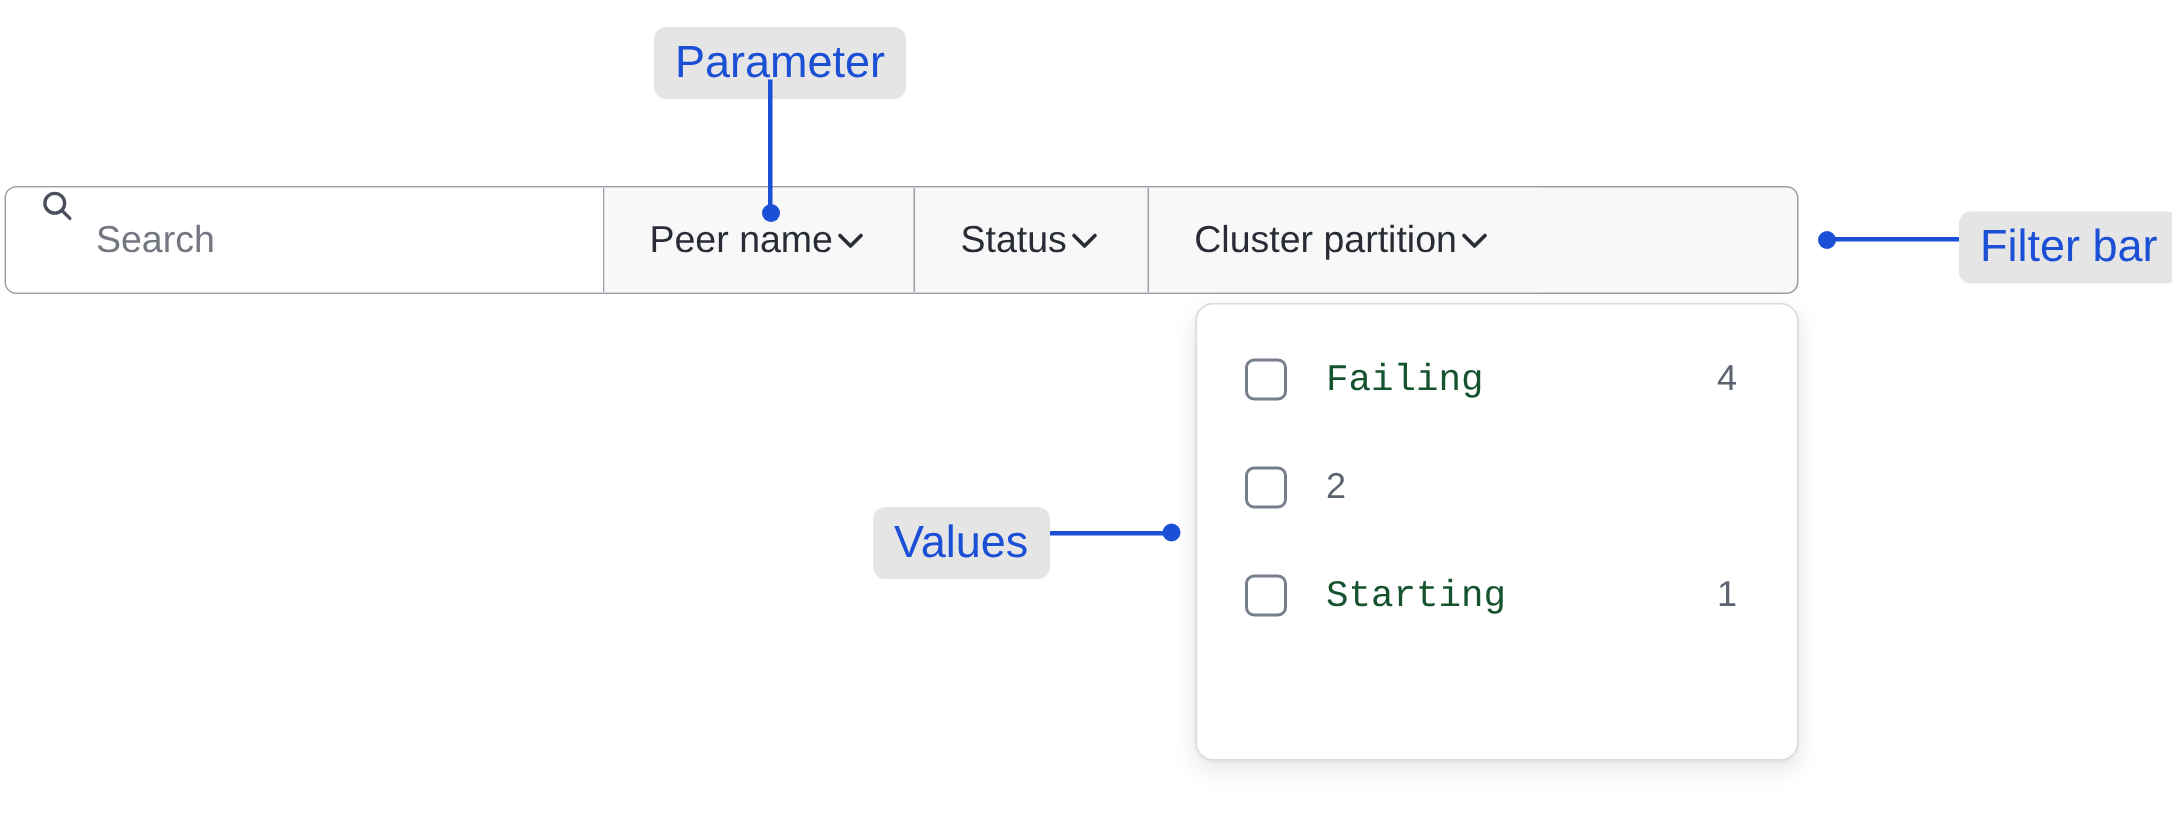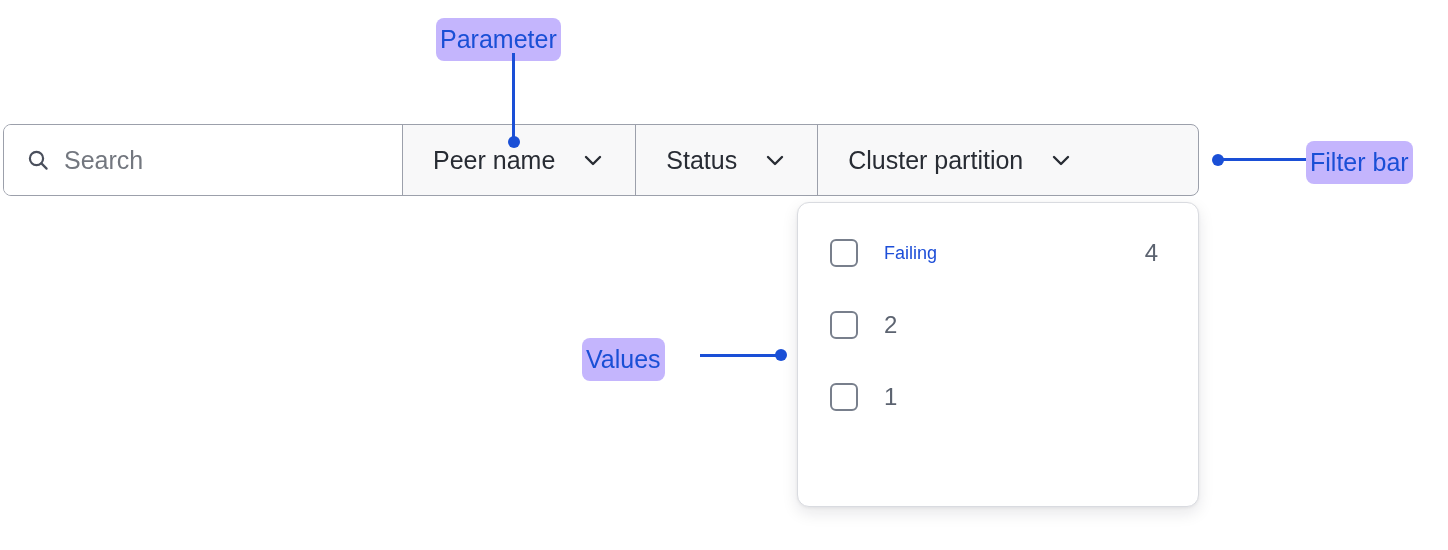--- a/index.html
+++ b/index.html
@@ -31,21 +31,20 @@
     border: 1px solid #9ca0ab;
     border-radius: 8px;
     background: #f8f8f9;
     overflow: hidden;
   }
 
   .search-cell {
     width: 399px;
     background: #ffffff;
     display: flex;
-    align-items: center;
     gap: 14px;
     padding: 0 22px;
     border-right: 1px solid #9ca0ab;
   }
 
   .search-icon {
     flex: 0 0 auto;
     width: 24px;
     height: 24px;
     color: #4a4f5c;
@@ -62,21 +61,20 @@
     color: #2b2f38;
     padding: 0;
     line-height: 1;
   }
   .search-input::placeholder { color: #73777f; opacity: 1; }
 
   .filter-cell {
     display: flex;
     align-items: center;
     justify-content: space-between;
-    gap: 26px;
     padding: 0 30px;
     background: #f8f8f9;
     border-right: 1px solid #9ca0ab;
     cursor: pointer;
     user-select: none;
   }
   .filter-cell:last-child { border-right: none; }
 
   .filter-cell .label {
     font-size: 25px;
@@ -121,40 +119,41 @@
     width: 28px;
     height: 28px;
     border: 2px solid #787f8c;
     border-radius: 6px;
     background: #ffffff;
     margin-right: 26px;
   }
 
   .option-label {
     flex: 1 1 auto;
-    font-size: 18px;
-    color: #1d4ed8;
-    line-height: 1;
+    font-size: 25px;
+    color: #14532d;
+    line-height: 1;
+    font-family: Liberation Mono, monospace;
   }
 
   .option-count {
     flex: 0 0 auto;
     font-size: 24px;
     color: #5c6370;
     line-height: 1;
   }
 
   
   .anno-pill {
     position: absolute;
-    background: #c4b5fd;
+    background: #e5e5e5;
     color: #1a4fd6;
-    font-size: 25px;
-    line-height: 1;
-    padding: 9px 4px;
+    font-size: 30px;
+    line-height: 1;
+    padding: 9px 14px;
     border-radius: 8px;
     white-space: nowrap;
   }
 
   .anno-line-v {
     position: absolute;
     width: 3px;
     background: #1a4fd6;
   }
   .anno-line-h {
@@ -228,20 +227,21 @@
       <span class="option-count">4</span>
     </div>
 
     <div class="option-row">
       <span class="checkbox"></span>
       <span class="option-count">2</span>
     </div>
 
     <div class="option-row">
       <span class="checkbox"></span>
+      <span class="option-label">Starting</span>
       <span class="option-count">1</span>
     </div>
 
 
   </div>
 
   <div class="anno-pill" id="anno-parameter-pill">Parameter</div>
   <div class="anno-line-v" id="anno-parameter-line"></div>
   <div class="anno-dot" id="anno-parameter-dot"></div>
 

